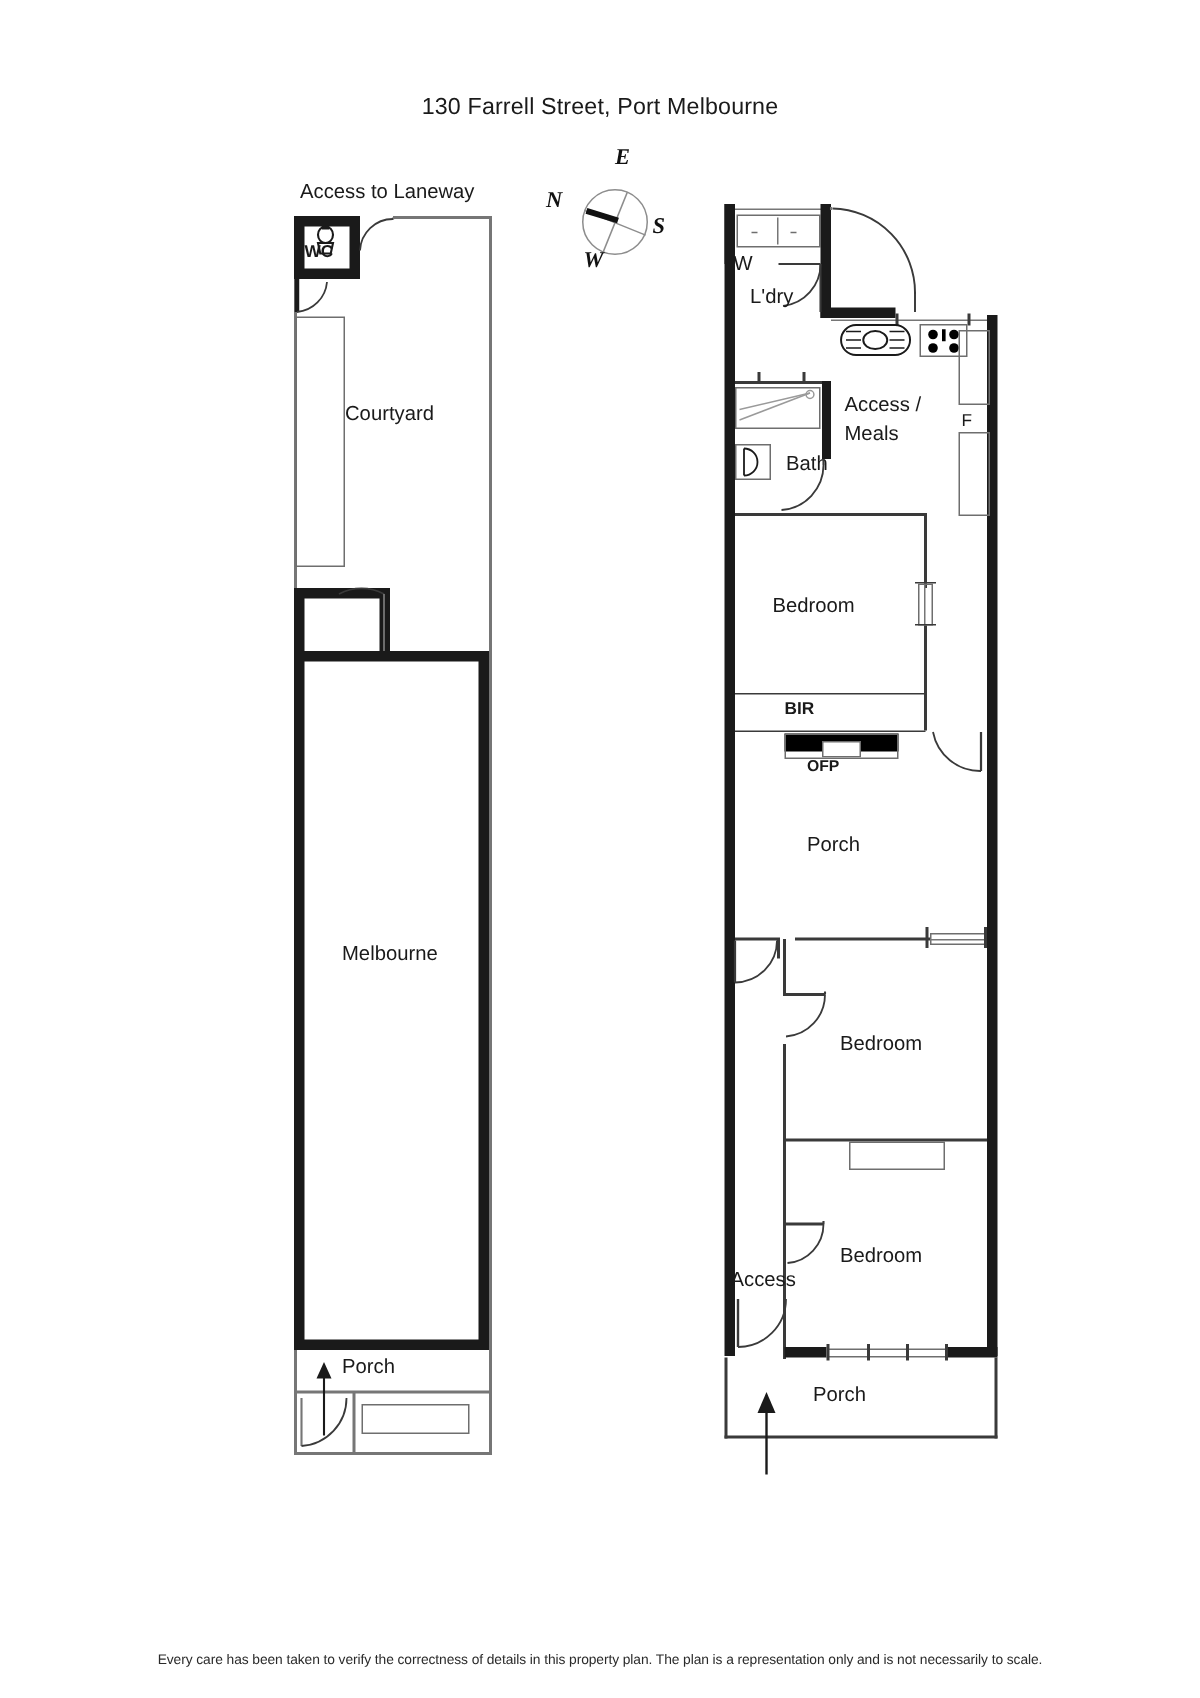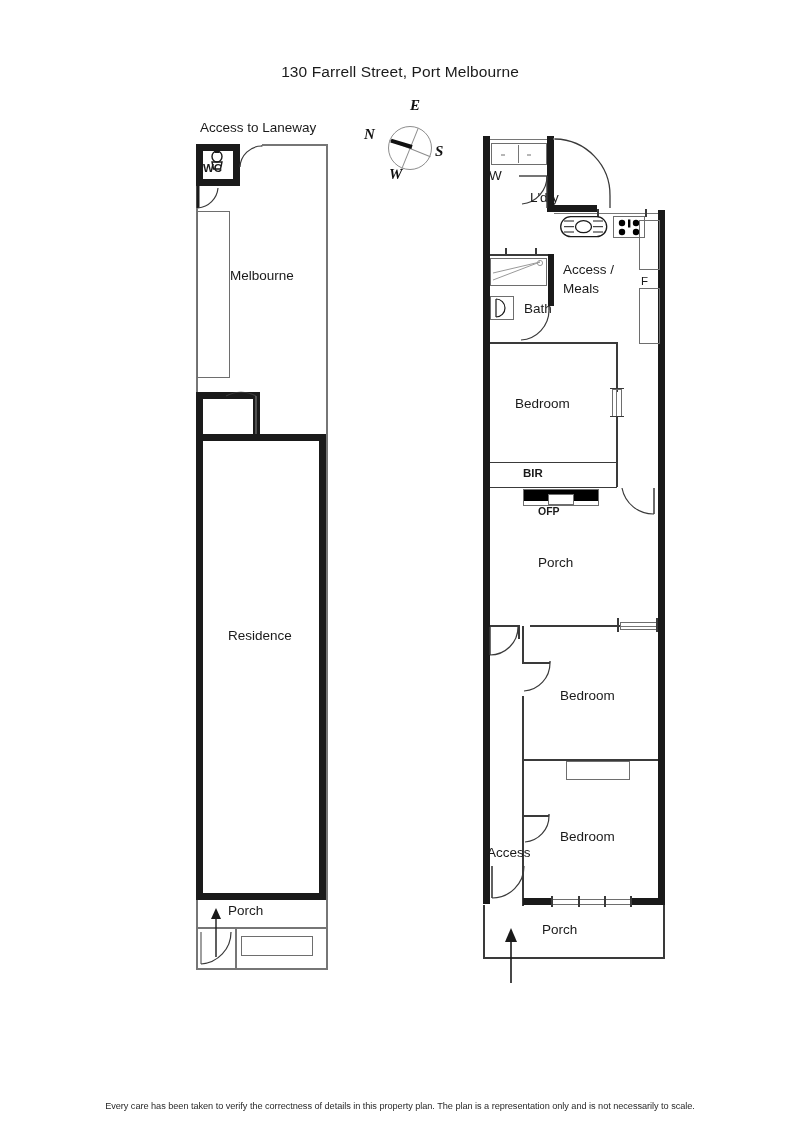--- a/index.html
+++ b/index.html
@@ -159,35 +159,35 @@
       <path d="M2 22 A22 22 0 0 0 22 2" stroke="#3a3a3a" stroke-width="1.2" fill="none"></path>
     </svg>
 
     <svg class="ov" style="left:237px;top:145px;" width="30" height="26">
       <path d="M25 0 L25 1.5" stroke="#767676" stroke-width="1.5" fill="none"></path>
       <path d="M25 1 A22 22 0 0 0 3 22" stroke="#3a3a3a" stroke-width="1.2" fill="none"></path>
     </svg>
 
     <div class="outline" style="left:197px;top:211px;width:33px;height:167px;"></div>
 
-    <div class="rm" style="left:230px;top:268px;width:70px;">Melbourne</div>
+    <div class="rm" style="left:230px;top:268px;width:70px;">Courtyard</div>
 
     <div class="wall" style="left:196px;top:392px;width:64px;height:7px;"></div>
     <div class="wall" style="left:253px;top:392px;width:7px;height:48px;"></div>
     <div class="wall" style="left:196px;top:434px;width:130px;height:7px;"></div>
     <div class="wall" style="left:196px;top:392px;width:7px;height:508px;"></div>
     <div class="wall" style="left:319px;top:434px;width:7px;height:466px;"></div>
     <div class="wall" style="left:196px;top:893px;width:130px;height:7px;"></div>
 
     <svg class="ov" style="left:222px;top:394px;" width="42" height="44">
       <path d="M34 2 A32 32 0 0 0 4 2" stroke="#3a3a3a" stroke-width="1.2" fill="none"></path>
       <path d="M34 2 L34 40" stroke="#767676" stroke-width="1.2" fill="none"></path>
     </svg>
 
-    <div class="rm" style="left:228px;top:628px;width:70px;">Residence</div>
+    <div class="rm" style="left:228px;top:628px;width:70px;">Melbourne</div>
 
     <div class="thin" style="left:196px;top:927px;width:132px;height:1.5px;"></div>
     <div class="rm" style="left:228px;top:903px;width:70px;">Porch</div>
 
     <svg class="ov" style="left:207px;top:905px;" width="18" height="52">
       <path d="M9 52 L9 10" stroke="#1a1a1a" stroke-width="1.4" fill="none"></path>
       <path d="M9 3 L14 14 L4 14 Z" fill="#1a1a1a"></path>
     </svg>
 
     <svg class="ov" style="left:198px;top:930px;" width="38" height="40">
@@ -225,21 +225,21 @@
       <path d="M3 1 A56 56 0 0 1 58 58" stroke="#3a3a3a" stroke-width="1.3" fill="none"></path>
       <path d="M58 58 L58 70" stroke="#3a3a3a" stroke-width="1.3" fill="none"></path>
     </svg>
 
     <svg class="ov" style="left:519px;top:176px;" width="32" height="36">
       <path d="M0 0 L28 0" stroke="#3a3a3a" stroke-width="1.4" fill="none"></path>
       <path d="M28 0 A28 28 0 0 1 3 28" stroke="#3a3a3a" stroke-width="1.2" fill="none"></path>
       <path d="M28 0 L28 32" stroke="#3a3a3a" stroke-width="1.4" fill="none"></path>
     </svg>
 
-    <div class="rm" style="left:500px;top:190px;width:48px;text-align:left;margin-left:30px;">L'dry</div>
+    <div class="rm" style="left:500px;top:190px;width:48px;text-align:left;">L'dry</div>
 
     <div class="thin" style="left:554px;top:213px;width:104px;height:1.2px;"></div>
     <div class="thin2" style="left:597px;top:209px;width:1.5px;height:8px;"></div>
     <div class="thin2" style="left:645px;top:209px;width:1.5px;height:8px;"></div>
 
     <svg class="ov" style="left:560px;top:216px;" width="48" height="22">
       <rect x="0.7" y="0.7" width="46" height="20" rx="10" fill="none" stroke="#1a1a1a" stroke-width="1.3"></rect>
       <ellipse cx="23.5" cy="10.7" rx="8" ry="6" fill="none" stroke="#1a1a1a" stroke-width="1.3"></ellipse>
       <path d="M4 5 L14 5 M4 10.7 L14 10.7 M4 16 L14 16" stroke="#1a1a1a" stroke-width="1"></path>
       <path d="M33 5 L43 5 M33 10.7 L43 10.7 M33 16 L43 16" stroke="#1a1a1a" stroke-width="1"></path>

